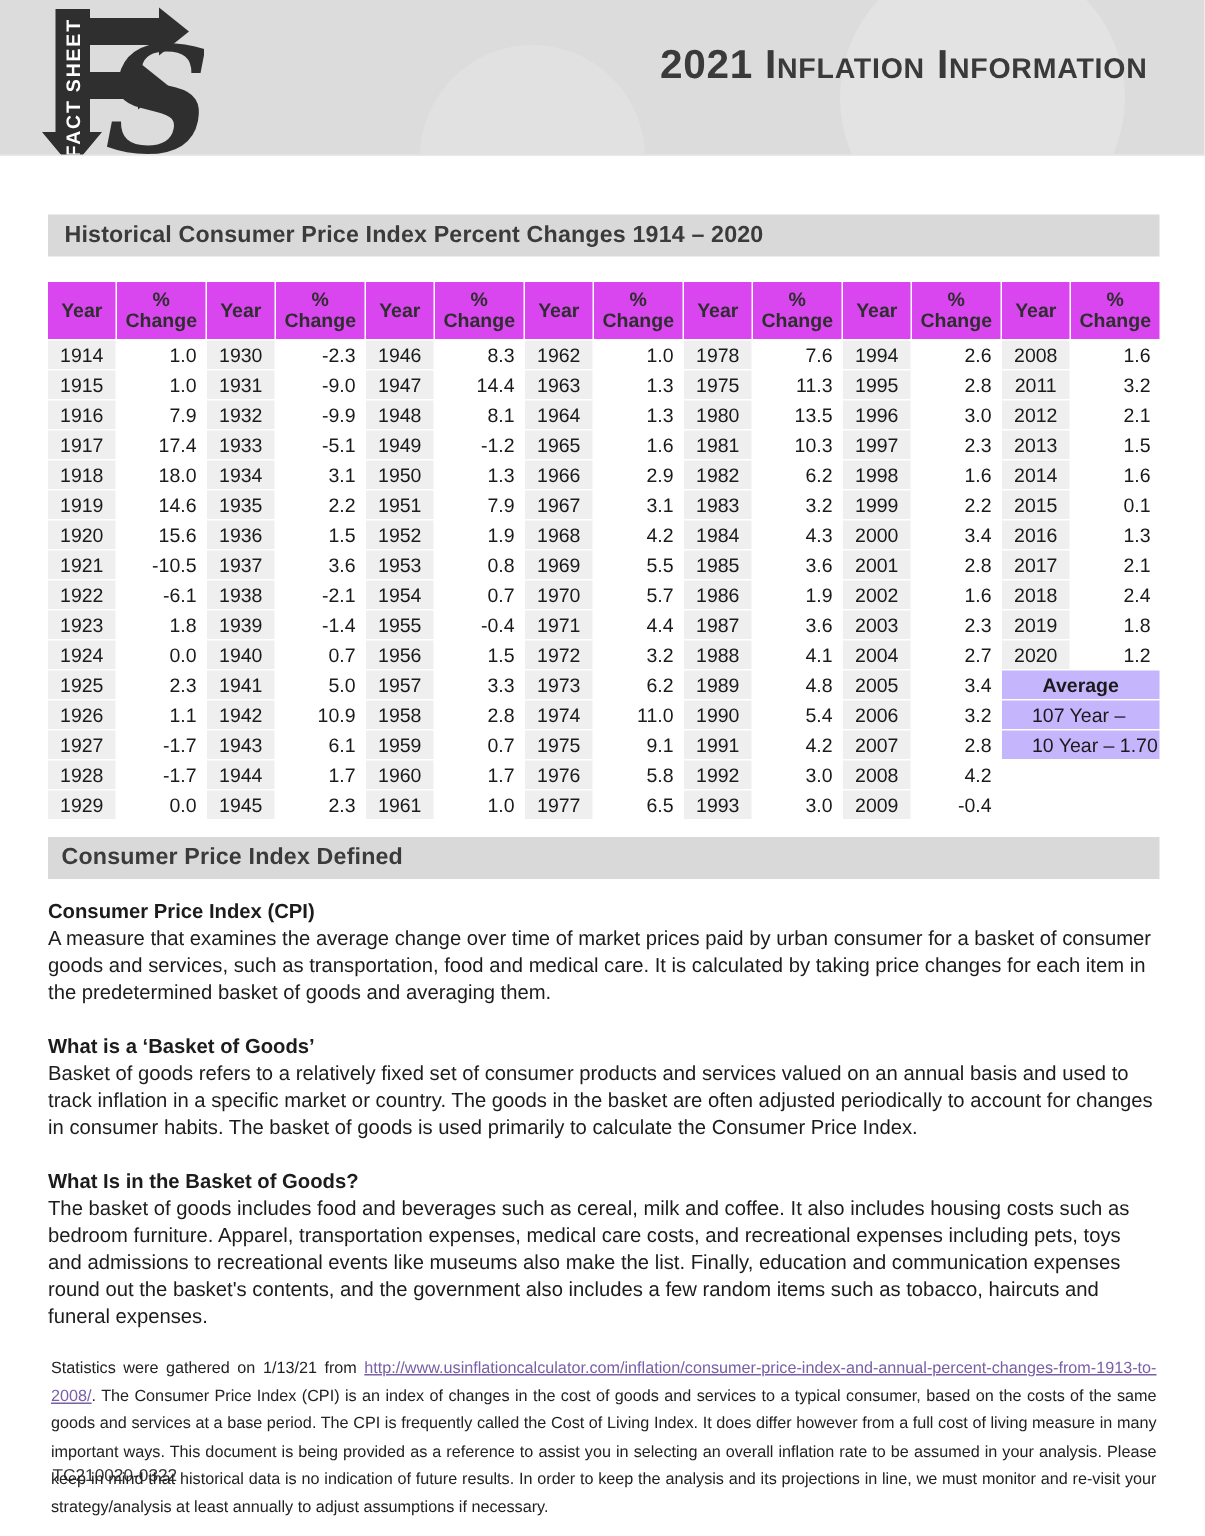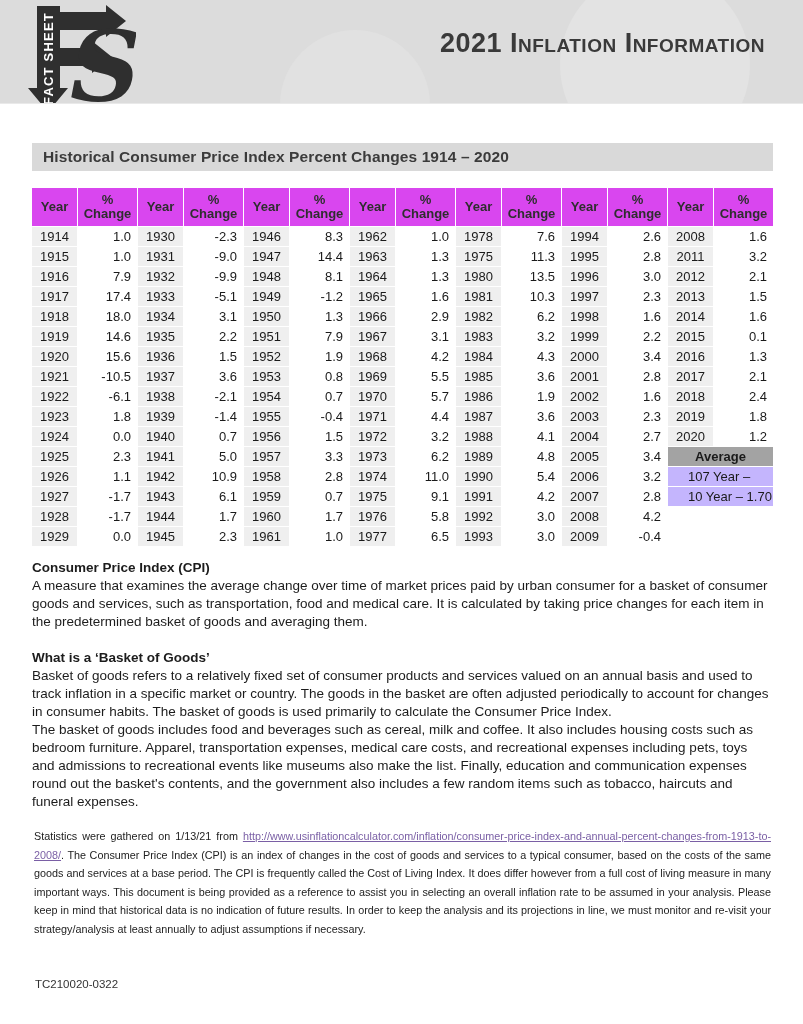--- a/index.html
+++ b/index.html
@@ -53,21 +53,21 @@
     text-align:center; line-height:14px;
   }
   .cpi-table .ycell {
     background:#efefef; height:19px; line-height:19px; text-align:center; color:#1a1a1a;
   }
   .cpi-table .ccell {
     background:#ffffff; height:19px; line-height:19px; text-align:right;
     padding-right:6px; color:#1a1a1a;
   }
   .cpi-table .avg-label {
-    background:#a3a3a3; grid-column:span 2; height:19px; line-height:19px;
+    background:#c4b5fd; grid-column:span 2; height:19px; line-height:19px;
     text-align:center; font-weight:700; color:#1a1a1a;
   }
   .cpi-table .avg-line {
     background:#c4b5fd; grid-column:span 2; height:19px; line-height:19px;
     text-align:left; padding-left:20px; color:#1a1a1a;
   }
   .cpi-table .empty { background:transparent; grid-column:span 2; height:19px; }
   
   .defs { margin-top:13px; font-size:13.5px; line-height:18px; color:#1c1c1c; }
   .defs h3 { font-size:13.5px; font-weight:700; margin-top:18px; }
@@ -338,26 +338,28 @@
       <div class="ccell">1.0</div>
       <div class="ycell">1977</div>
       <div class="ccell">6.5</div>
       <div class="ycell">1993</div>
       <div class="ccell">3.0</div>
       <div class="ycell">2009</div>
       <div class="ccell">-0.4</div>
       <div class="empty"></div>
     </div>
 
+  <div class="section-bar bar2">Consumer Price Index Defined</div>
 
   <div class="defs">
     <h3>Consumer Price Index (CPI)</h3>
     <p>A measure that examines the average change over time of market prices paid by urban consumer for a basket of consumer goods and services, such as transportation, food and medical care. It is calculated by taking price changes for each item in the predetermined basket of goods and averaging them.</p>
     <h3>What is a ‘Basket of Goods’</h3>
     <p>Basket of goods refers to a relatively fixed set of consumer products and services valued on an annual basis and used to track inflation in a specific market or country. The goods in the basket are often adjusted periodically to account for changes in consumer habits. The basket of goods is used primarily to calculate the Consumer Price Index.</p>
+    <h3>What Is in the Basket of Goods?</h3>
     <p>The basket of goods includes food and beverages such as cereal, milk and coffee. It also includes housing costs such as bedroom furniture. Apparel, transportation expenses, medical care costs, and recreational expenses including pets, toys and admissions to recreational events like museums also make the list. Finally, education and communication expenses round out the basket's contents, and the government also includes a few random items such as tobacco, haircuts and funeral expenses.</p>
   </div>
 
   <div class="fineprint">
     <span>Statistics were gathered on 1/13/21 from </span><a href="#">http://www.usinflationcalculator.com/inflation/consumer-price-index-and-annual-percent-changes-from-1913-to-2008/</a><span>.  The Consumer Price Index (CPI) is an index of changes in the cost of goods and services to a typical consumer, based on the costs of the same goods and services at a base period. The CPI is frequently called the Cost of Living Index. It does differ however from a full cost of living measure in many important ways. This document is being provided as a reference to assist you in selecting an overall inflation rate to be assumed in your analysis. Please keep in mind that historical data is no indication of future results.  In order to keep the analysis and its projections in line, we must monitor and re-visit your strategy/analysis at least annually to adjust assumptions if necessary.</span>
   </div>
 
 </div>
 
 <div class="footer-code">TC210020-0322</div>

